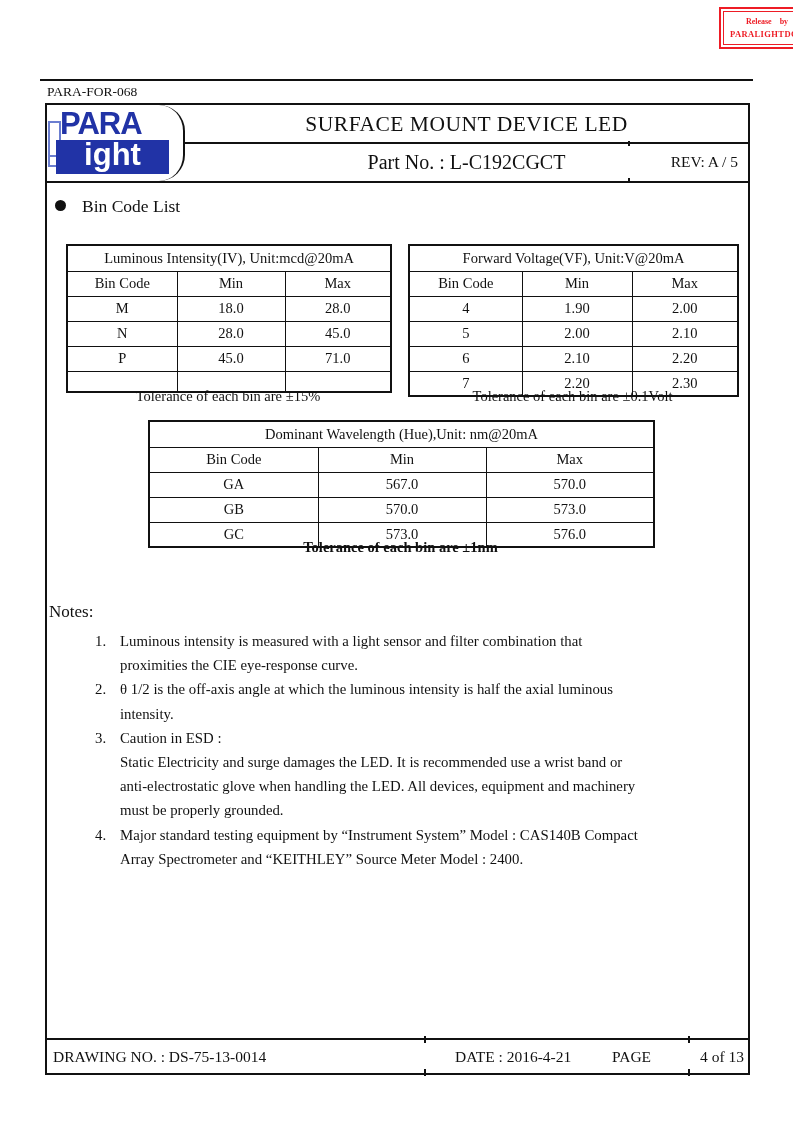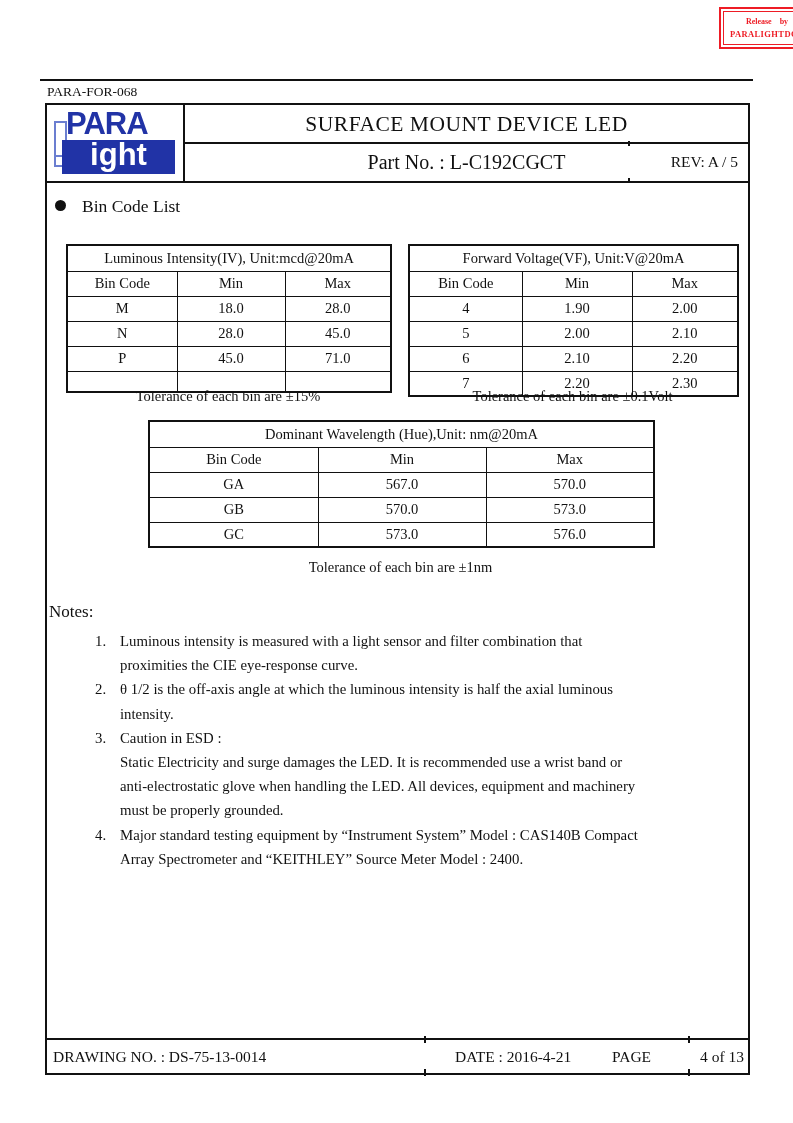--- a/index.html
+++ b/index.html
@@ -29,21 +29,21 @@
   
   .frame {
     position:absolute; left:45px; top:103px; width:705px; height:972px;
     border:2px solid #111;
   }
 
   
   .header { display:flex; height:78px; border-bottom:2px solid #111; }
   .logo-cell {
     width:138px; border-right:2px solid #111;
-    display:flex; align-items:center; justify-content:center;
+    display:flex; align-items:center; justify-content:flex-start;border-radius:26px;
   }
   .logo { position:relative; width:124px; height:64px; }
   .logo-l-stem { position:absolute; left:1px; top:10px; width:13px; height:46px; background:#fff; border:2px solid #6b7ed0; }
   .logo-l-foot { position:absolute; left:1px; top:44px; width:34px; height:12px; background:#fff; border:2px solid #6b7ed0; }
   .logo-para {
     position:absolute; left:13px; top:-5px; z-index:2;
     font-family:"Liberation Sans", sans-serif; font-weight:bold;
     font-size:31px; color:#2133a6; letter-spacing:-1px;
   }
   .logo-ight {
@@ -83,21 +83,21 @@
   table.t { border:2px solid #111; }
   table.t td.tt { height:26px; }
   .t1 { left:19px;  top:127px; width:324px; }
   .t2 { left:361px; top:127px; width:329px; }
   .t3 { left:101px; top:303px; width:505px; }
   .t1 td.empty { height:21px; }
 
   .tol { position:absolute; text-align:center; font-size:14.5px; }
   .tol1 { left:19px;  top:283px; width:324px; }
   .tol2 { left:361px; top:283px; width:329px; }
-  .tol3 { left:101px; top:454px; width:505px; }
+  .tol3 { left:101px; top:434px; width:505px;font-weight:bold; }
 
   
   .notes { position:absolute; left:0; top:497px; width:100%; }
   .notes-head { font-size:17px; padding-left:2px; margin-bottom:7px; }
   .note { position:relative; padding-left:73px; padding-right:46px; }
   .note-num { position:absolute; left:48px; top:0; font-size:14.8px; line-height:24.2px; }
   .note-text { display:block; white-space:pre-line; font-size:14.8px; line-height:24.2px; }
 
   
   .footer {

